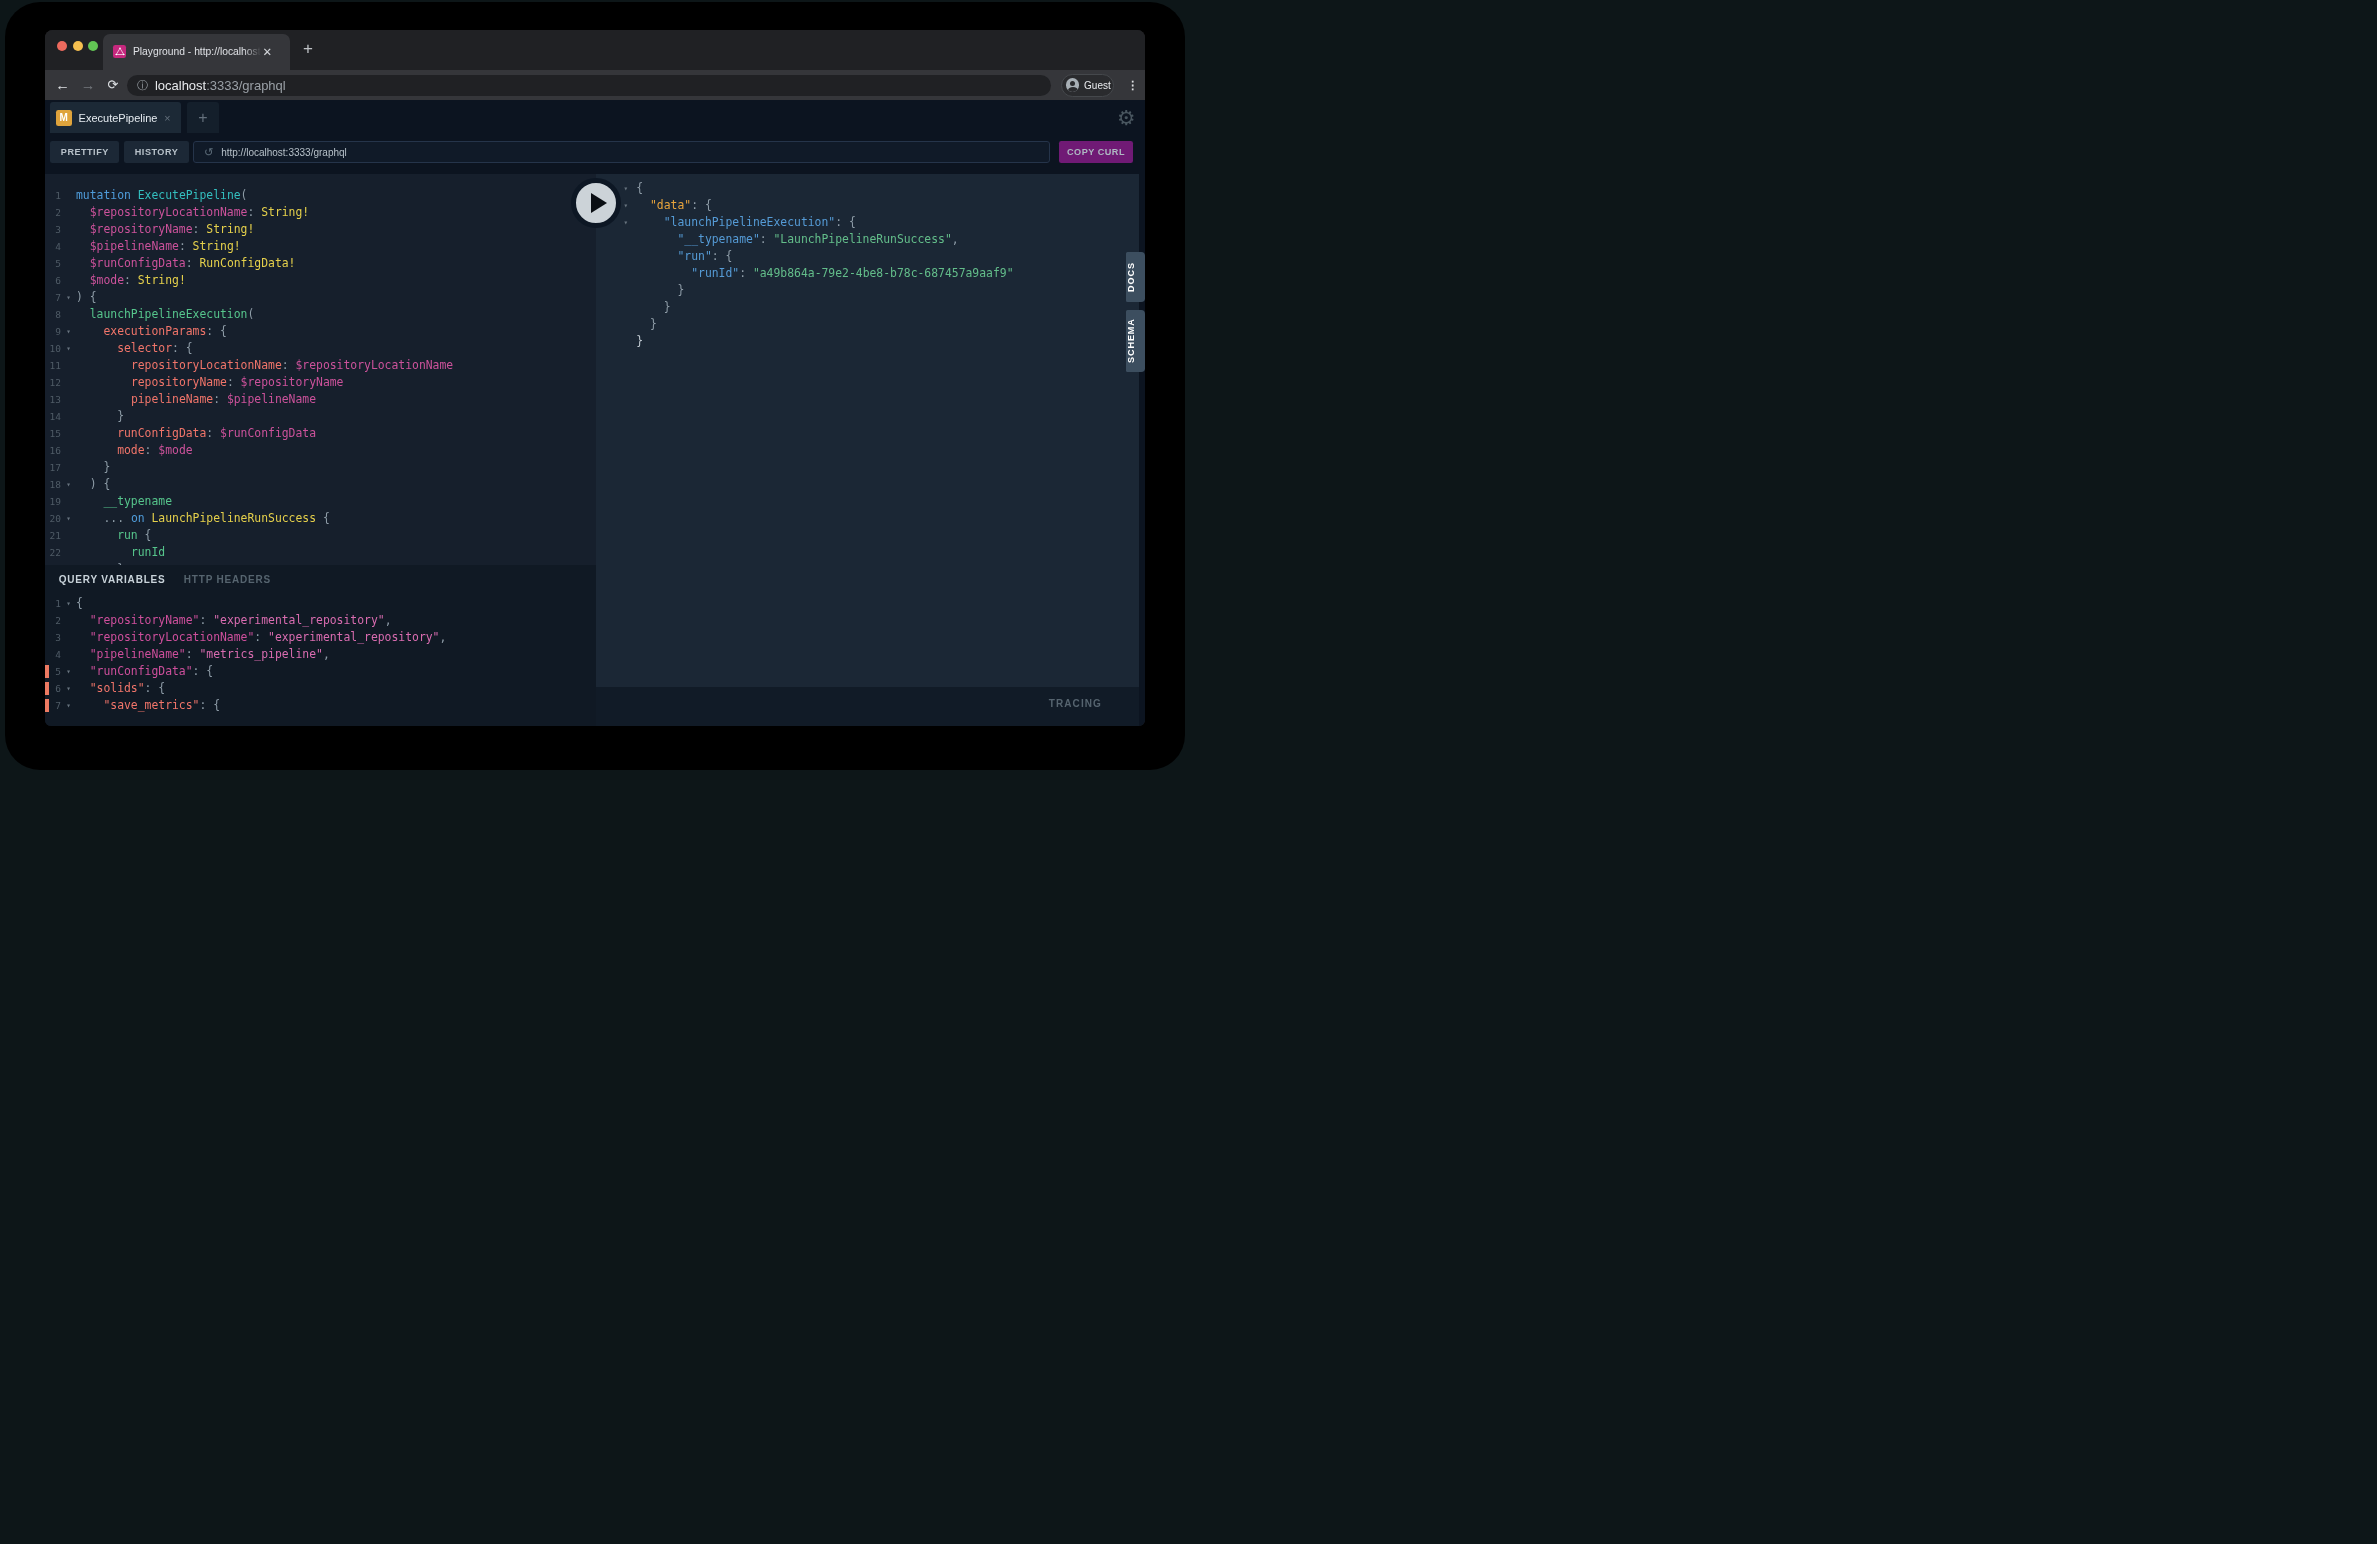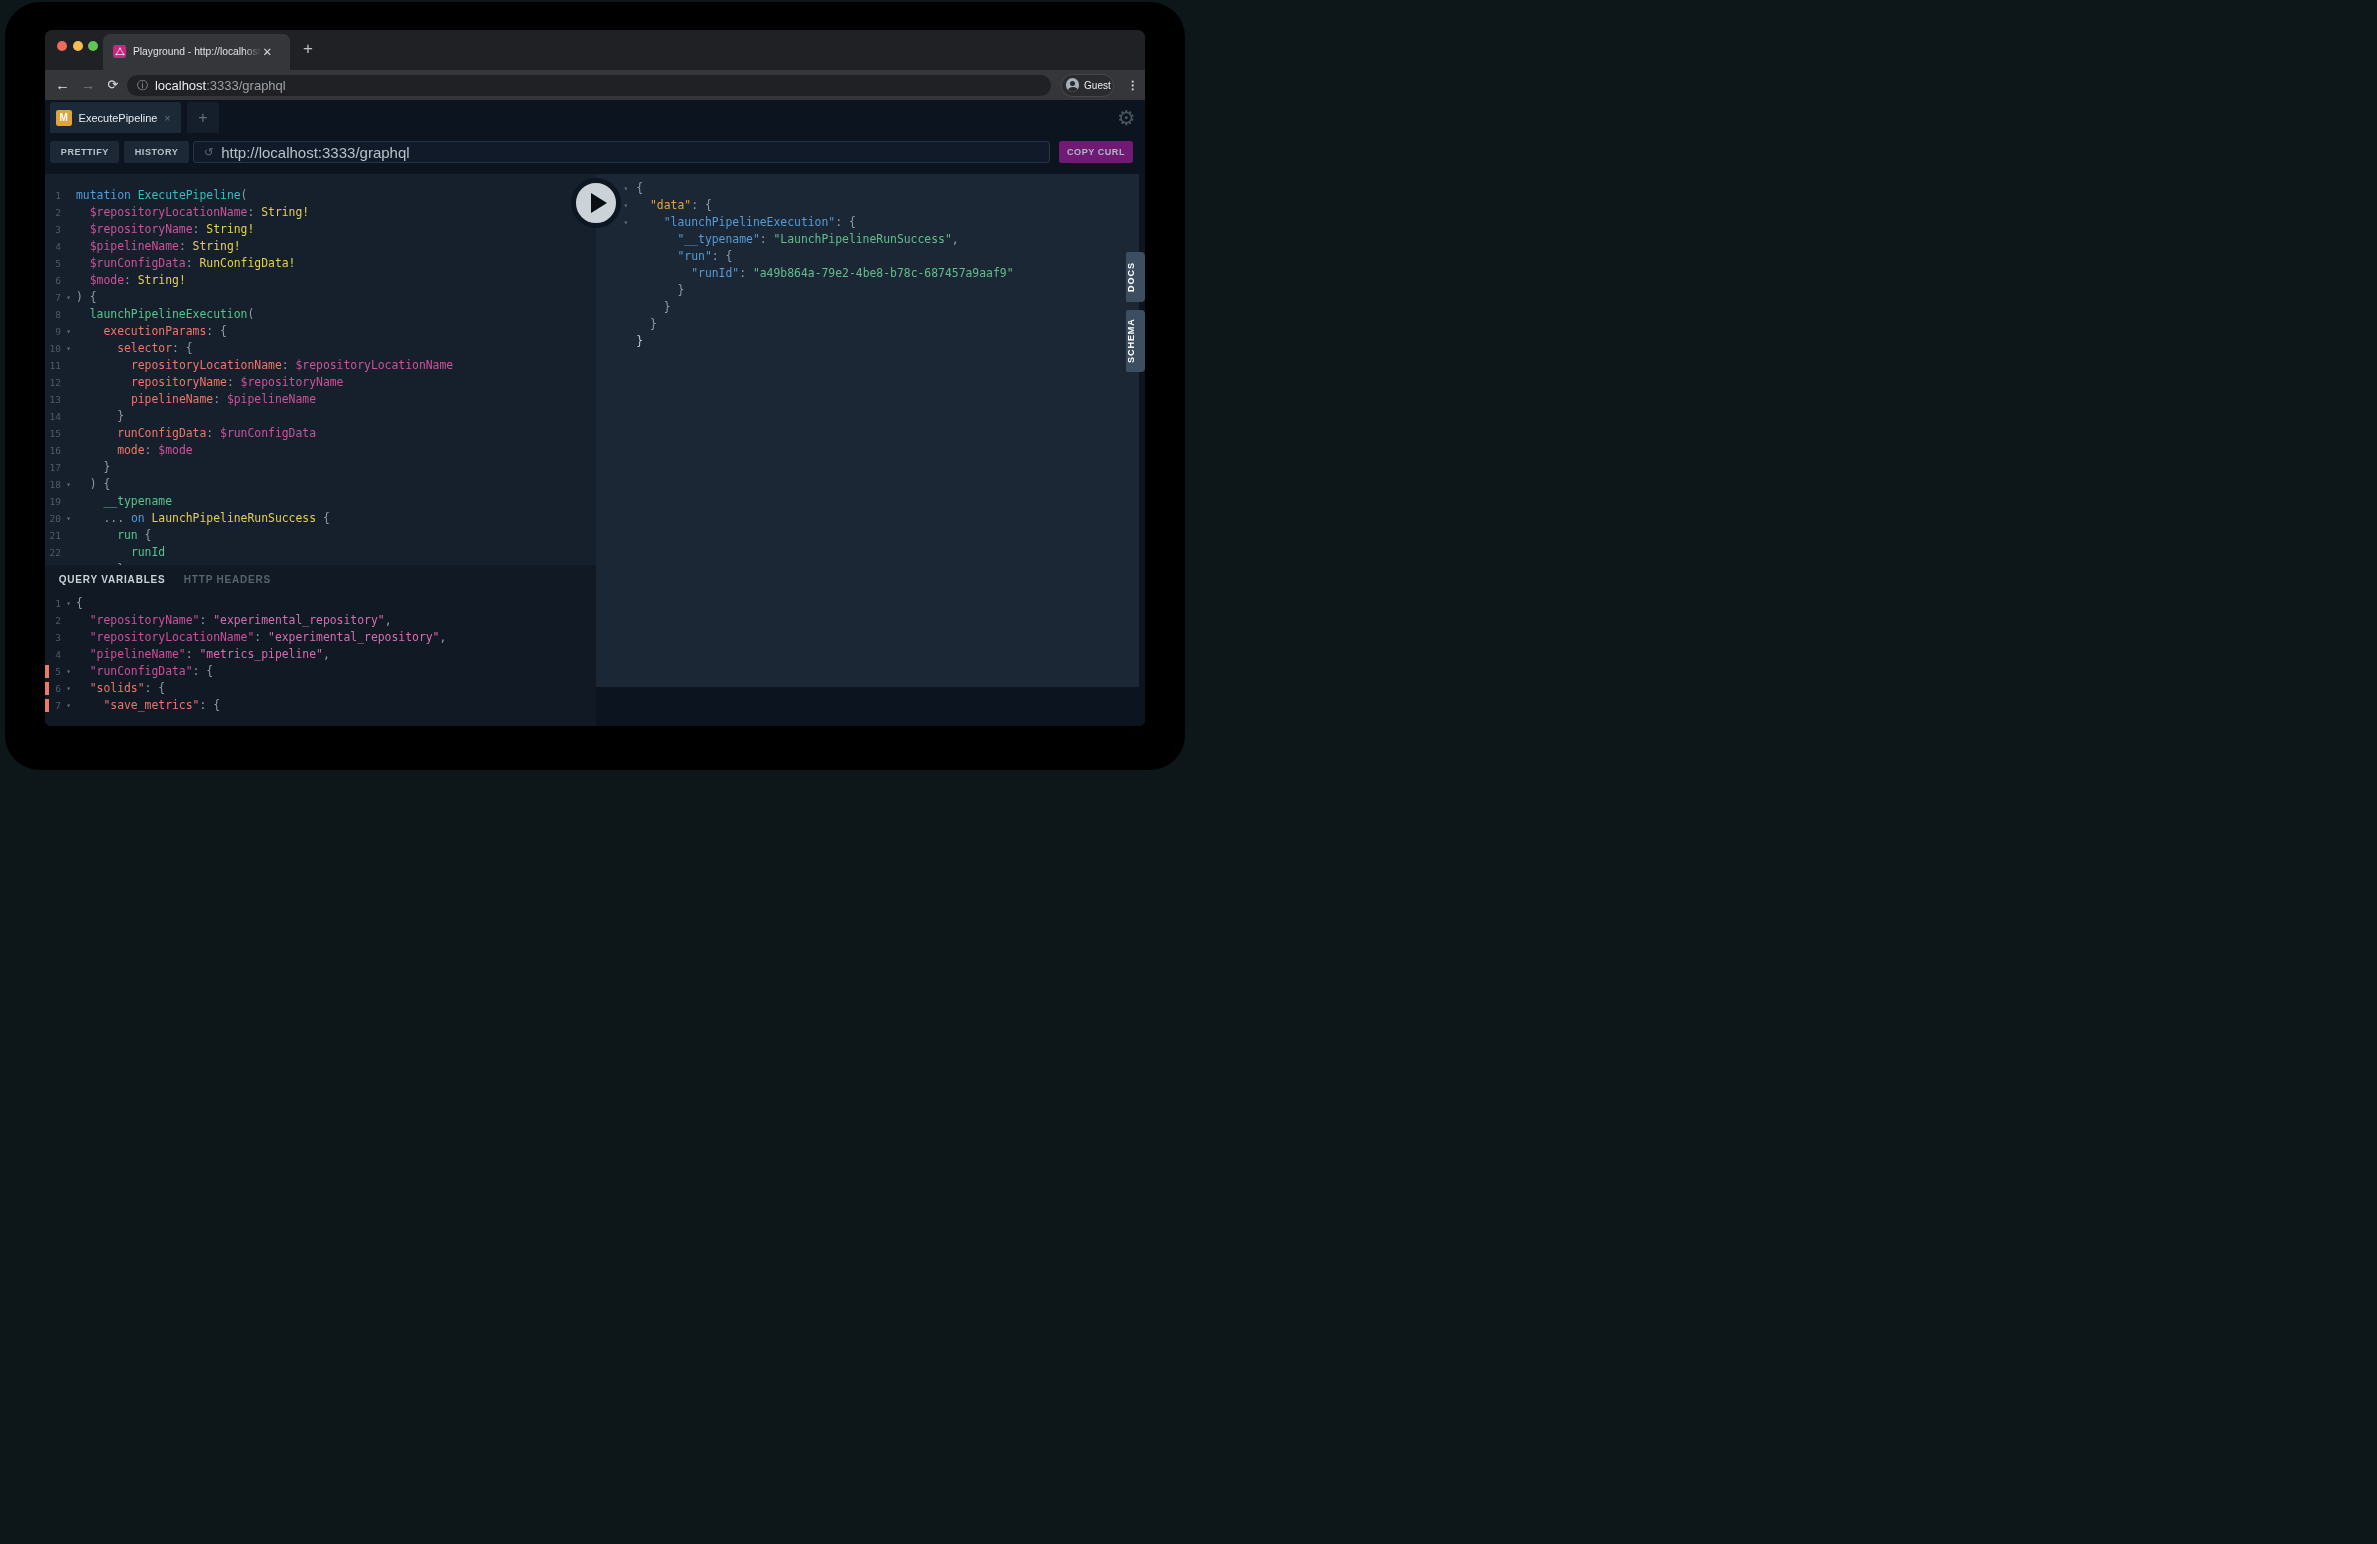--- a/index.html
+++ b/index.html
@@ -52,21 +52,21 @@
     border-radius:3px 3px 0 0;color:#64707c;font-size:16px;text-align:center;line-height:31px;}
   .gear{position:absolute;left:1066px;top:3px;width:30.5px;height:30.5px;color:#49565f;font-size:20.6px;
     text-align:center;line-height:30.5px;}
   .pgbtn{position:absolute;top:41px;height:22px;border-radius:2.3px;background:#1c2836;color:#b8c2ca;
     font-size:9.1px;font-weight:bold;letter-spacing:0.5px;display:flex;align-items:center;justify-content:center;}
   .b-prettify{left:5.3px;width:69px;text-align:center;} .b-history{left:79px;width:65px;}
   .b-copycurl{left:1014px;width:74px;background:#701a75;color:#aeb9c2;}
   .endpoint{position:absolute;left:148px;top:41px;width:857px;height:22px;border-radius:3px;
     background:#101a28;border:0.8px solid #25344a;box-sizing:border-box;display:flex;align-items:center;}
   .hist-ic{margin-left:10px;color:#5c6c79;font-size:11.4px;}
-  .endpoint-url{margin-left:7.6px;color:#b6c0c8;font-size:15px;}
+  .endpoint-url{margin-left:7.6px;color:#b6c0c8;font-size:10px;}
   .pane-editor{position:absolute;left:0;top:74px;width:551px;height:391px;background:#161f2c;overflow:hidden;}
   .pane-vars{position:absolute;left:0;top:465px;width:551px;height:161px;background:#101924;overflow:hidden;}
   .pane-resp{position:absolute;left:551px;top:74px;width:543px;height:513px;background:#1b2735;overflow:hidden;}
   .tracing{position:absolute;left:551px;top:587px;width:543px;height:39px;background:#111b27;}
   .tracing-label{position:absolute;right:37px;top:11.4px;color:#56646f;font-size:10px;font-weight:bold;letter-spacing:1.1px;}
   .vars-header{position:absolute;left:13.7px;top:9.1px;font-size:10px;font-weight:bold;letter-spacing:0.8px;}
   .vh-qv{color:#c9d3da;} .vh-hh{color:#56646f;margin-left:18.3px;}
   .side-tab{position:absolute;left:1081px;width:19px;background:#3c4e5f;border-radius:3.8px 1.5px 1.5px 3.8px;
     color:#fff;font-size:9.1px;font-weight:bold;letter-spacing:0.9px;
     writing-mode:vertical-rl;transform:rotate(180deg);text-align:center;}
@@ -206,20 +206,23 @@
             <div class="code-line"><span class="fold-only"></span><span class="content"><span class="tk-pl">      </span><span class="tk-rkey">"__typename"</span><span class="tk-punc">: </span><span class="tk-rstr">"LaunchPipelineRunSuccess"</span><span class="tk-punc">,</span></span></div>
             <div class="code-line"><span class="fold-only"></span><span class="content"><span class="tk-pl">      </span><span class="tk-rkey">"run"</span><span class="tk-punc">: {</span></span></div>
             <div class="code-line"><span class="fold-only"></span><span class="content"><span class="tk-pl">        </span><span class="tk-rkey">"runId"</span><span class="tk-punc">: </span><span class="tk-rstr">"a49b864a-79e2-4be8-b78c-687457a9aaf9"</span></span></div>
             <div class="code-line"><span class="fold-only"></span><span class="content"><span class="tk-pl">      </span><span class="tk-punc">}</span></span></div>
             <div class="code-line"><span class="fold-only"></span><span class="content"><span class="tk-pl">    </span><span class="tk-punc">}</span></span></div>
             <div class="code-line"><span class="fold-only"></span><span class="content"><span class="tk-pl">  </span><span class="tk-punc">}</span></span></div>
             <div class="code-line"><span class="fold-only"></span><span class="content"><span class="tk-pl">}</span></span></div>
           </div>
       </div>
 
+      <div class="tracing">
+        <span class="tracing-label">TRACING</span>
+      </div>
 
       <div class="side-tab t-docs">DOCS</div>
       <div class="side-tab t-schema">SCHEMA</div>
 
       <div class="playbtn">
         <span class="tri"></span>
       </div>
     </div>
   </div>
 </div>

